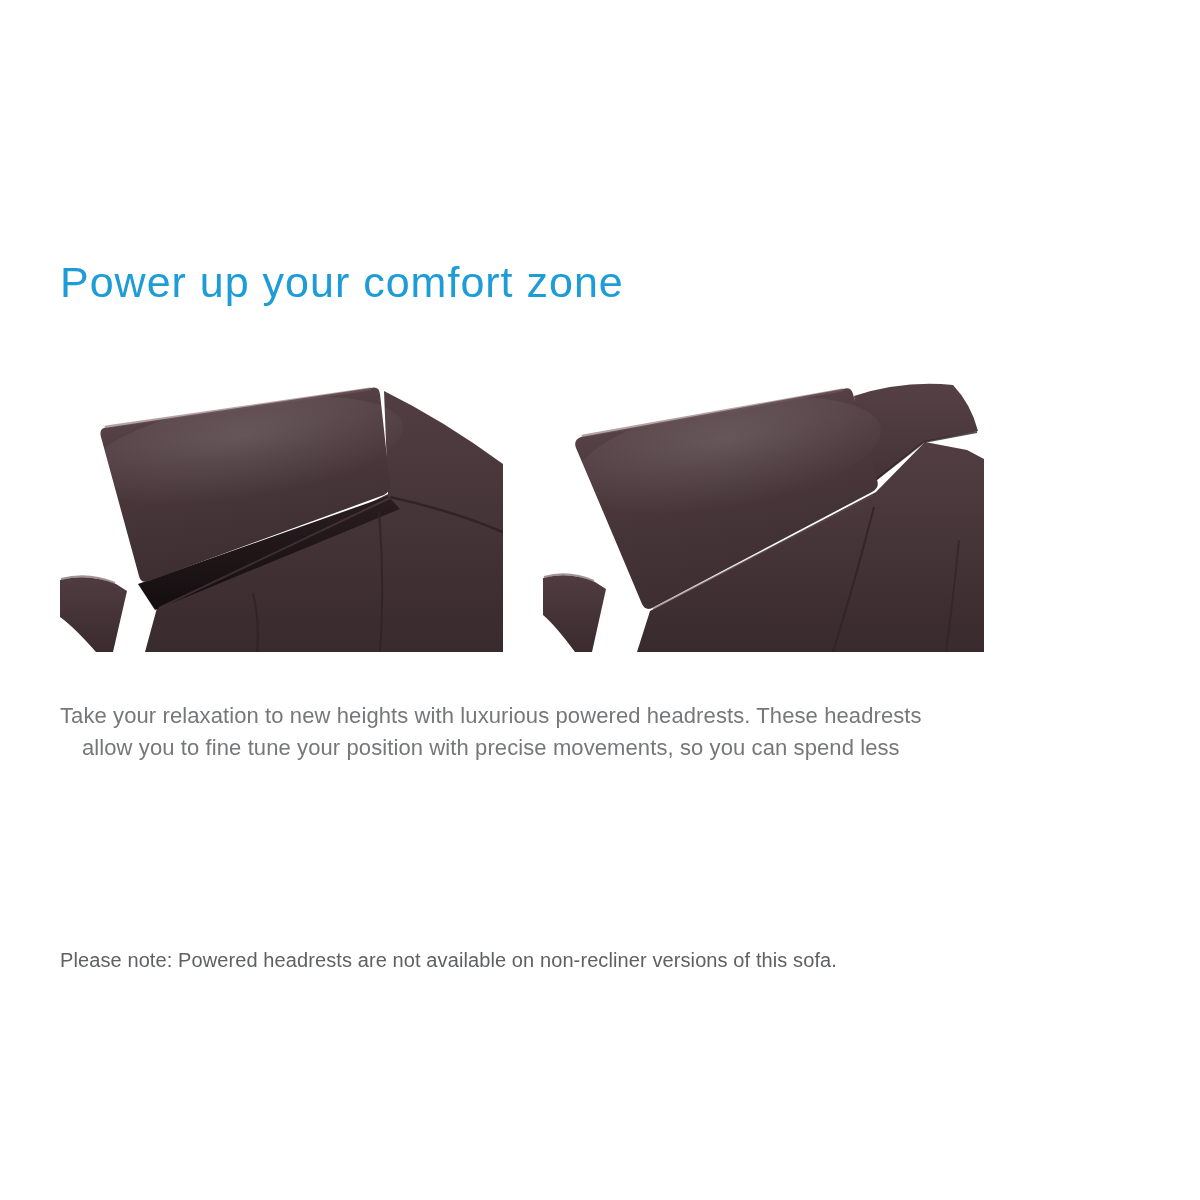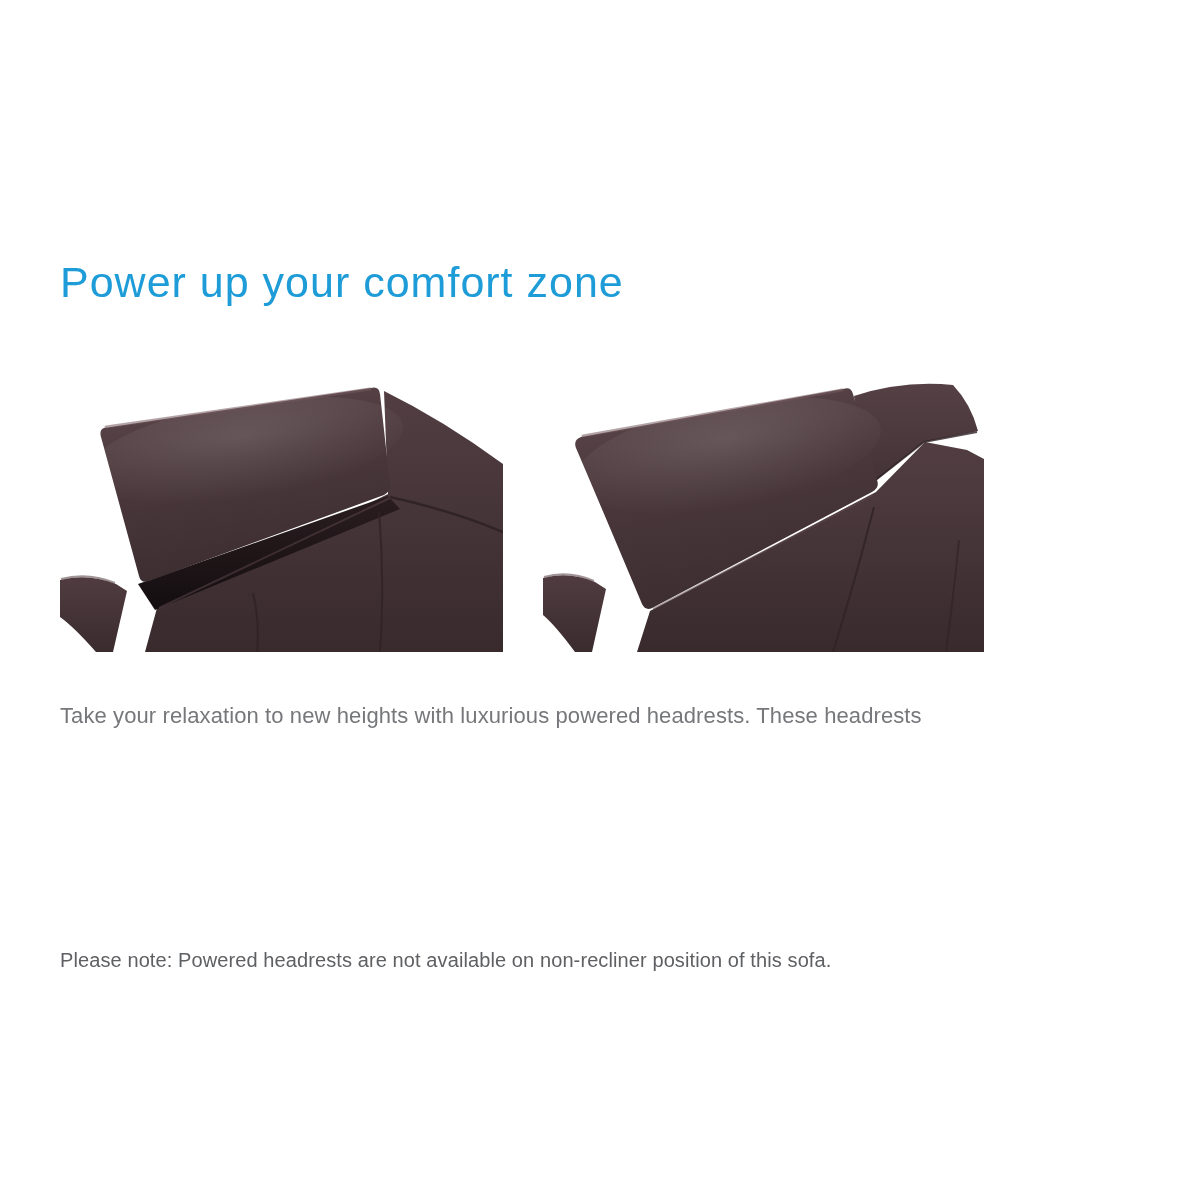--- a/index.html
+++ b/index.html
@@ -157,17 +157,18 @@
 
         <path d="M0,198 Q26,191 52,202 L63,209 L49,272 L32,272 Q12,245 0,235 Z" fill="url(#gR_arm)"></path>
         <path d="M1,197 Q26,190 51,201" fill="none" stroke="#634d52" stroke-width="2" opacity="0.6"></path>
       </svg>
     </figure>
 
   </div>
 
   <div class="body-copy">
     <div class="line">Take your relaxation to new heights with luxurious powered headrests. These headrests</div>
+    <div class="line">allow you to fine tune your position with precise movements, so you can spend less</div>
   </div>
 
-  <div class="note">Please note: Powered headrests are not available on non-recliner position of this sofa.</div>
+  <div class="note">Please note: Powered headrests are not available on non-recliner versions of this sofa.</div>
 
 </div>
 
 </body></html>

